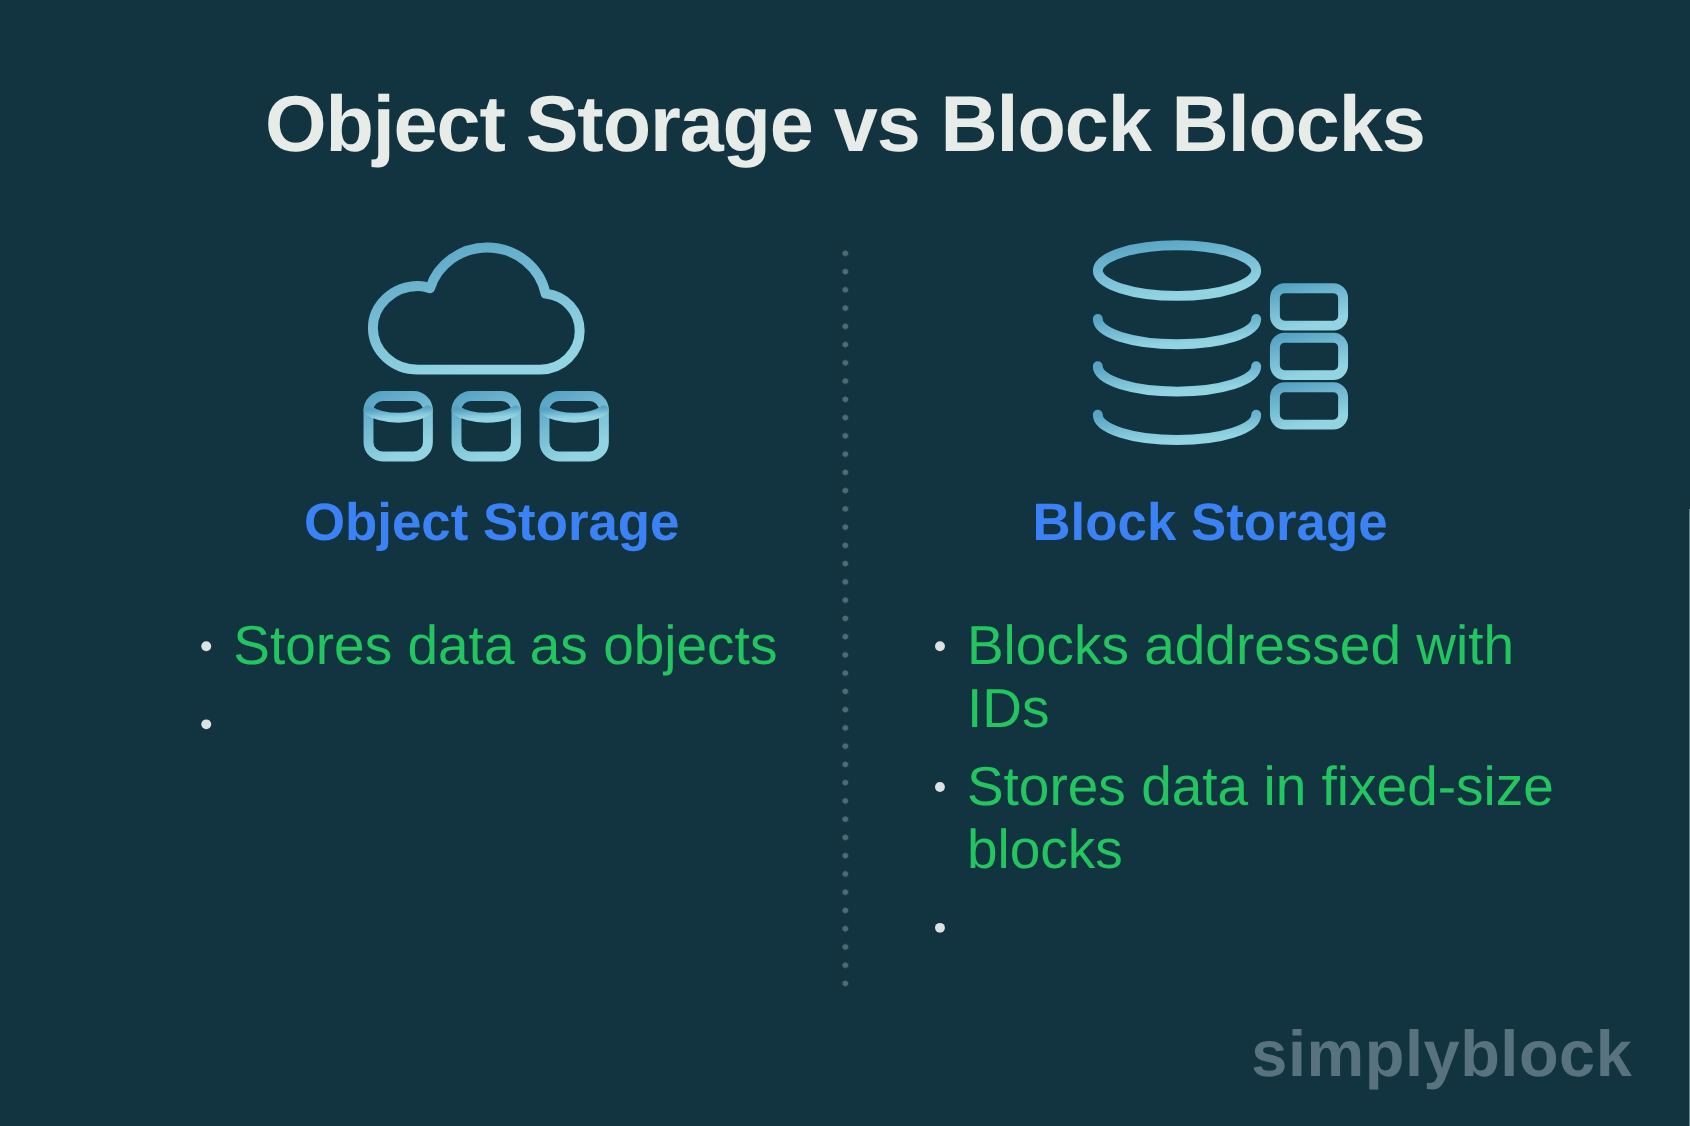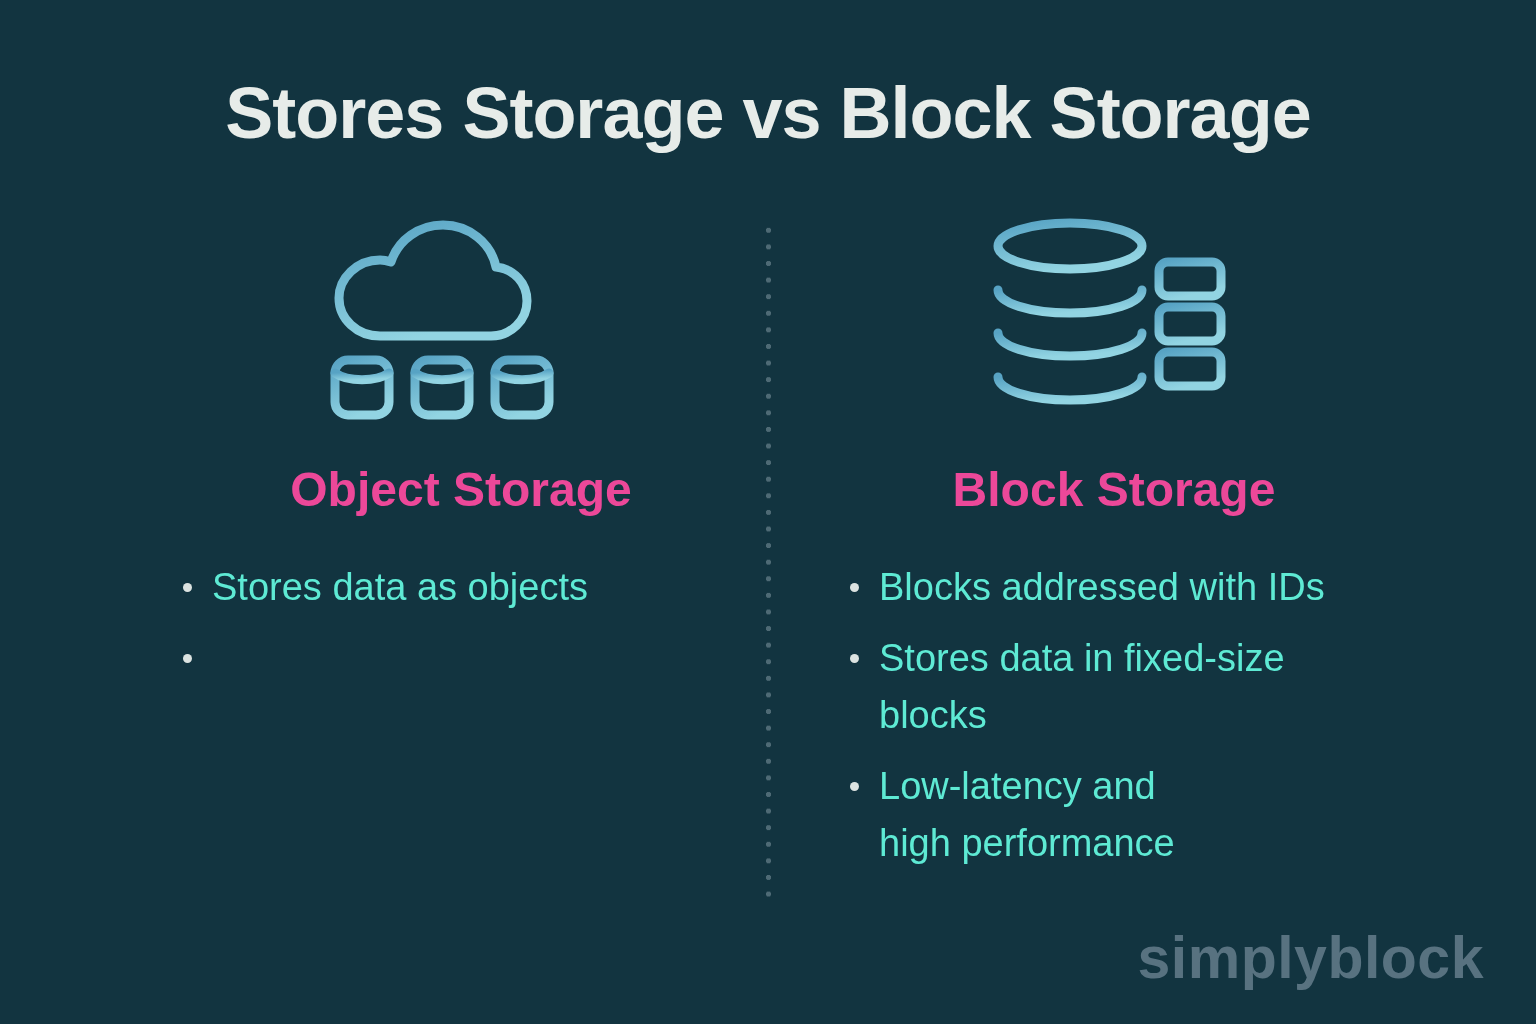--- a/index.html
+++ b/index.html
@@ -48,26 +48,26 @@
     top: 222px;
     width: 7px;
     height: 684px;
     background-image: radial-gradient(circle, #4e6a75 2.4px, rgba(0,0,0,0) 2.9px);
     background-size: 7px 16.6px;
     background-repeat: repeat-y;
     background-position: center top;
   }
   .heading {
     position: absolute;
-    margin: 14px;
+    margin: 0;
     width: 560px;
     text-align: center;
     font-size: 48px;
     font-weight: 700;
-    color: #ec4899;
+    color: #3b82f6;
   }
   .left-heading  { left: 167px; top: 448px; }
   .right-heading { left: 820px; top: 448px; }
   .list {
     position: absolute;
     top: 559px;
   }
   .left-list  { left: 183px; width: 540px; }
   .right-list { left: 850px; width: 600px; }
   .item {
@@ -78,41 +78,41 @@
   .dot {
     flex: 0 0 auto;
     width: 9px;
     height: 9px;
     border-radius: 50%;
     background: #dce3e1;
     margin-top: 24px;
     margin-right: 20px;
   }
   .item-text {
-    font-size: 38px;
+    font-size: 50px;
     line-height: 57px;
-    color: #5eead4;
+    color: #22c55e;
     white-space: pre-line;
   }
   .brand {
     position: absolute;
     right: 52px;
     top: 924px;
     font-size: 59px;
     font-weight: 700;
     letter-spacing: 0.5px;
     color: #587280;
   }
 </style>
 </head>
 <body>
 
 <div class="canvas">
 
-  <h1 class="title">Stores Storage vs Block Storage</h1>
+  <h1 class="title">Object Storage vs Block Blocks</h1>
 
   <div class="divider"></div>
 
   <svg class="icon left-icon" viewBox="0 0 225 215" xmlns="http://www.w3.org/2000/svg" aria-hidden="true">
     <defs>
       <linearGradient id="gradL" x1="0" y1="0" x2="0.45" y2="1">
         <stop offset="0" stop-color="#57a3c4"></stop>
         <stop offset="1" stop-color="#92d4e2"></stop>
       </linearGradient>
     </defs>
@@ -167,20 +167,18 @@
       <span class="dot"></span>
       <span class="item-text">Blocks addressed with IDs</span>
     </div>
     <div class="item">
       <span class="dot"></span>
       <span class="item-text">Stores data in fixed-size
 blocks</span>
     </div>
     <div class="item">
       <span class="dot"></span>
-      <span class="item-text">Low-latency and
-high performance</span>
     </div>
   </div>
 
   <div class="brand">simplyblock</div>
 
 </div>
 
 </body></html>

